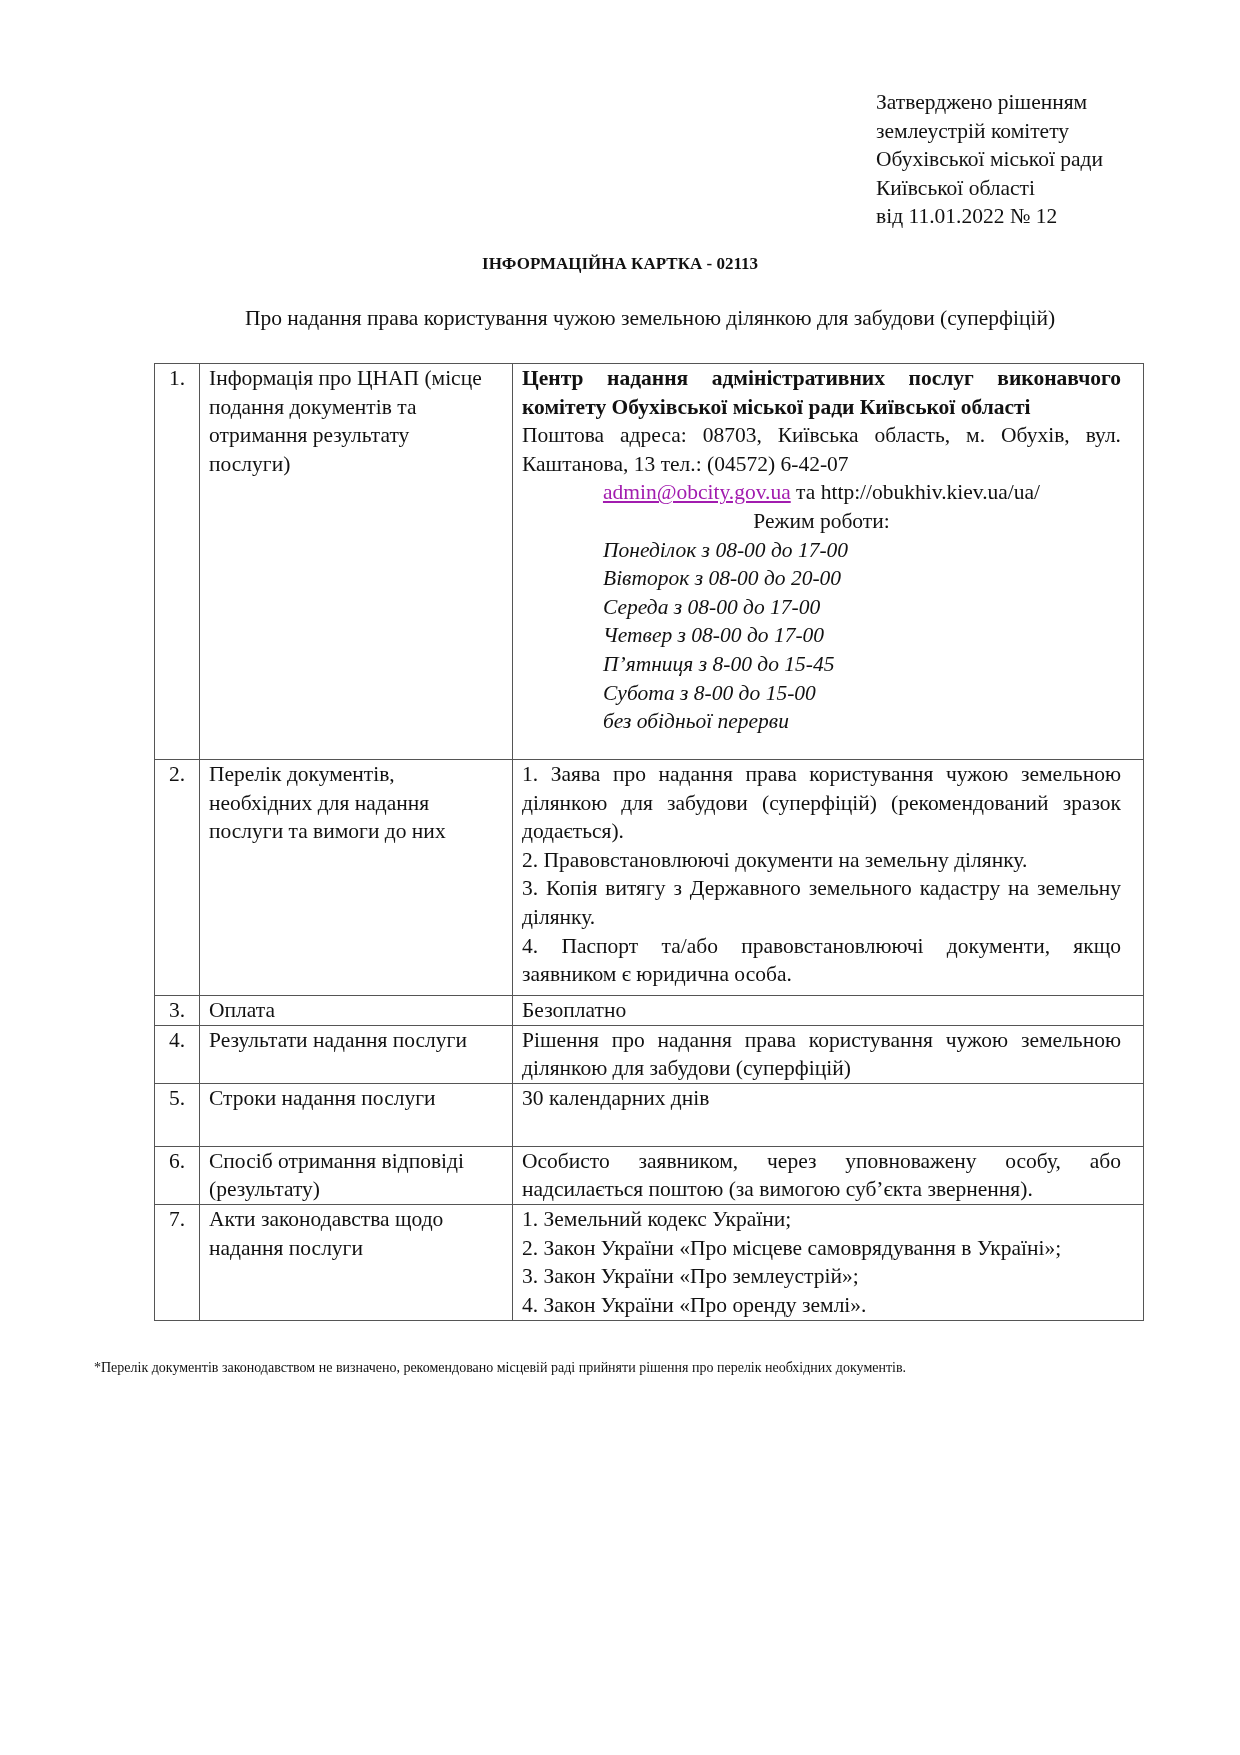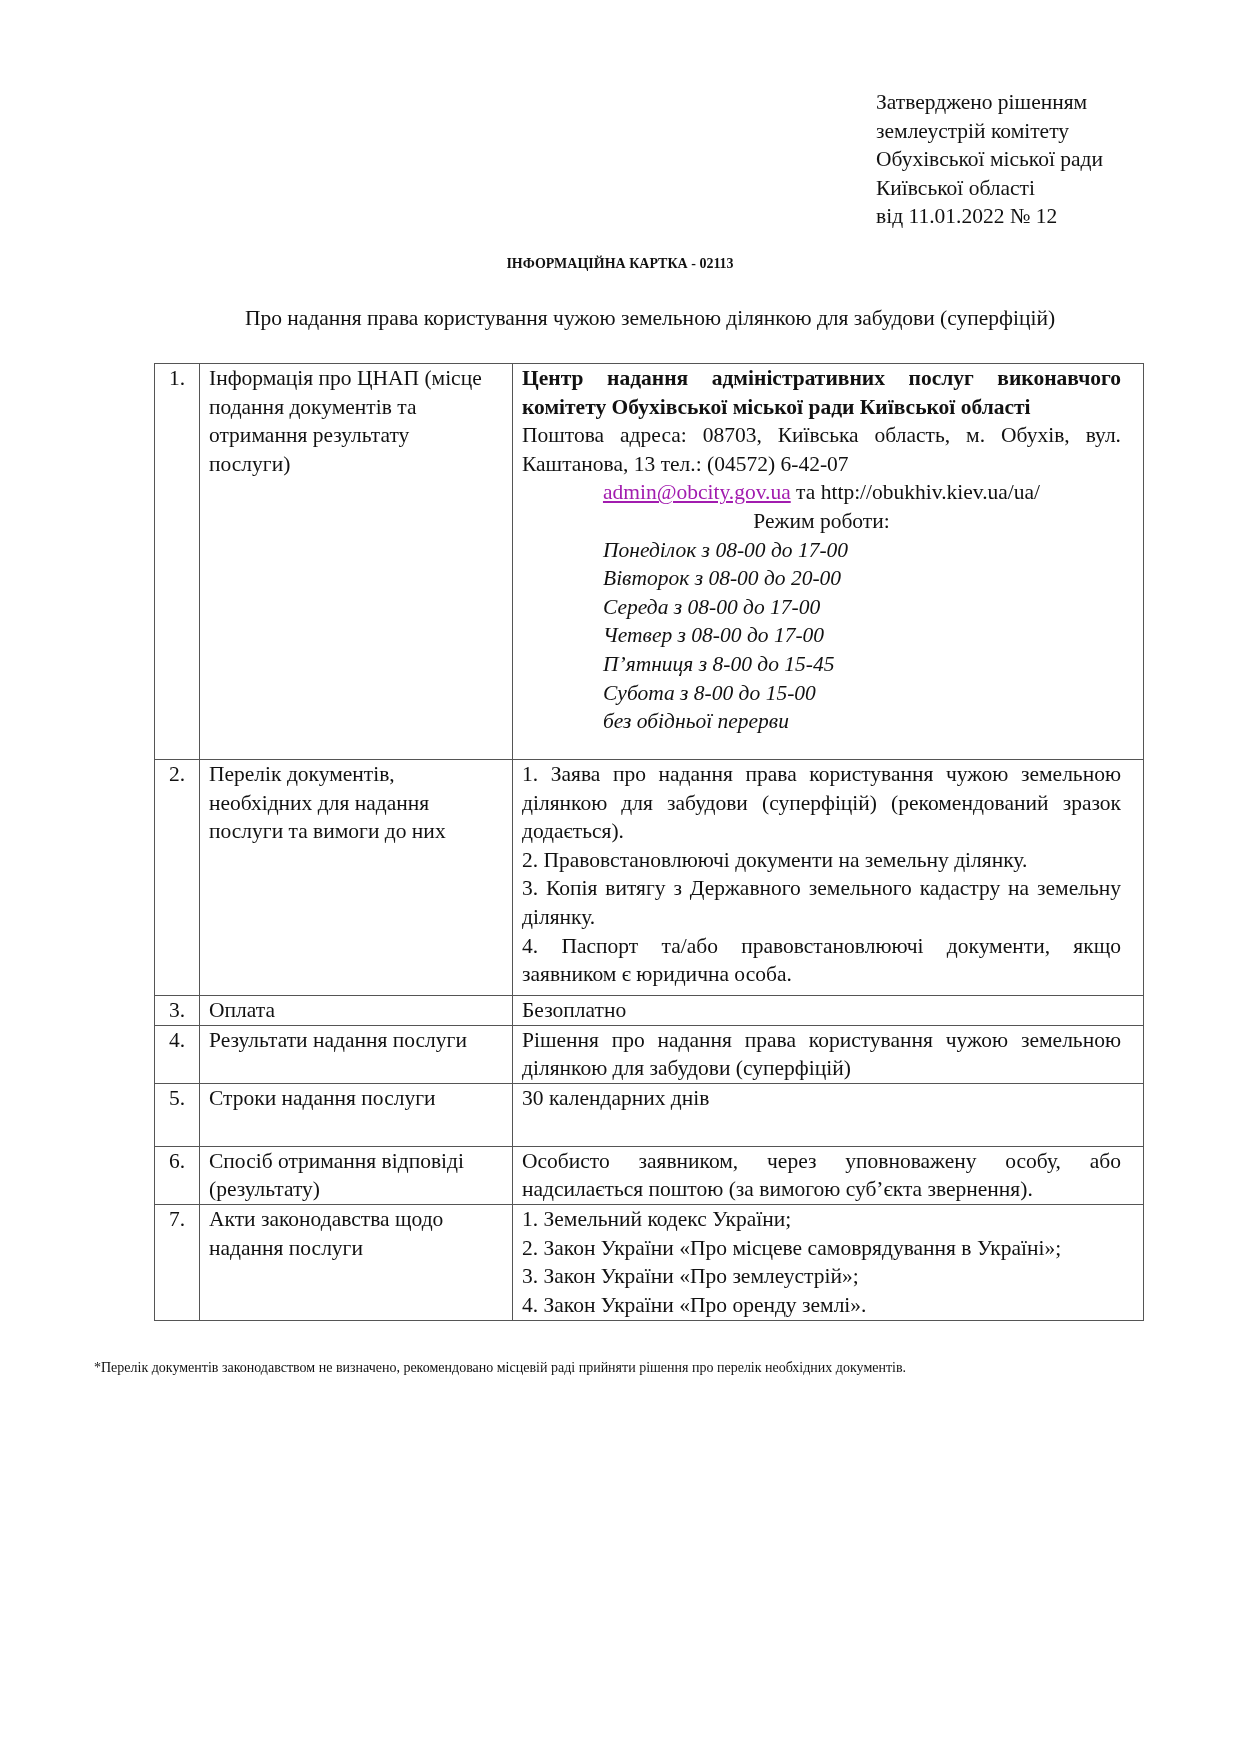--- a/index.html
+++ b/index.html
@@ -8,21 +8,21 @@
     font-family: "Liberation Serif", "DejaVu Serif", serif;
     color: #111; font-size: 21.5px; line-height: 28.6px;
   }
   .approval {
     position: absolute; left: 876px; top: 76px; width: 320px;
     font-size: 21.5px; line-height: 28.5px; margin-top: 12px;
   }
   .approval div { white-space: nowrap; }
   .title {
     position: absolute; left: 0; width: 1240px; top: 250px; text-align: center;
-    font-weight: bold; font-size: 14px; letter-spacing: 0px;
+    font-weight: bold; font-size: 17px; letter-spacing: 0px;
   }
   .subtitle {
     position: absolute; left: 0; width: 1228px; top: 304px; text-align: center;
     font-size: 21.5px;
     padding-left: 36px;
   }
   table.card {
     position: absolute; left: 154px; top: 363px; width: 990px;
     border-collapse: collapse; table-layout: fixed;
   }

